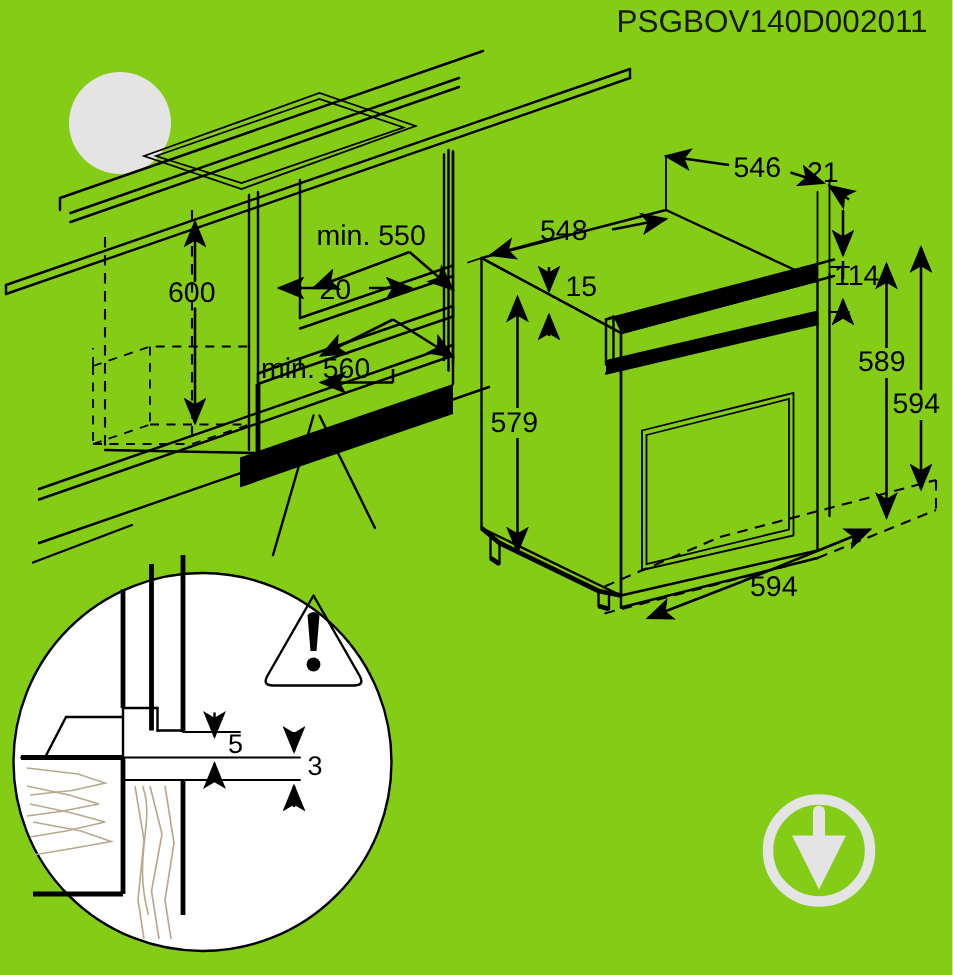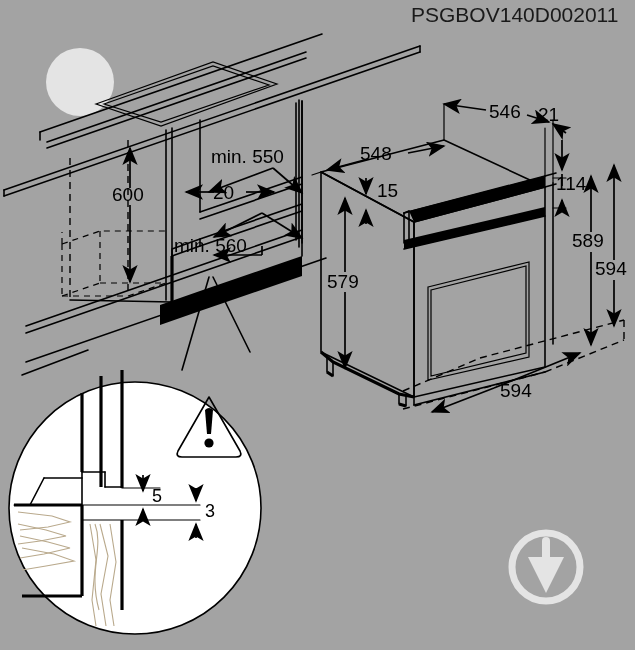--- a/index.html
+++ b/index.html
@@ -10,21 +10,21 @@
   body {
     width: 635px;
     height: 650px;
     font-family: "Liberation Sans", sans-serif;
     overflow: hidden;
   }
   #drawing-root {
     position: relative;
     width: 635px;
     height: 650px;
-    background: #a3a3a3;
+    background: #84cc16;
   }
   #drawing-svg {
     position: absolute;
     left: 0;
     top: 0;
     width: 635px;
     height: 650px;
     display: block;
   }
   .dim-text {

